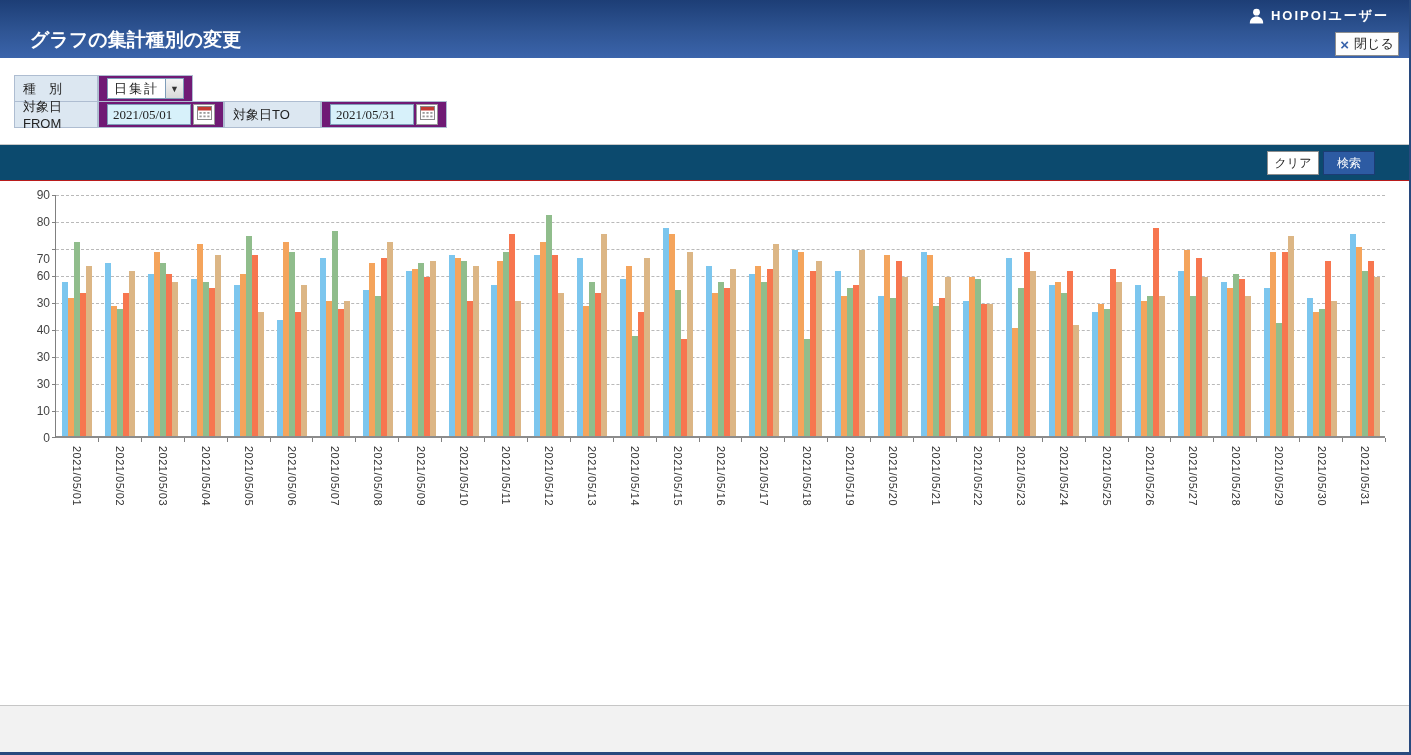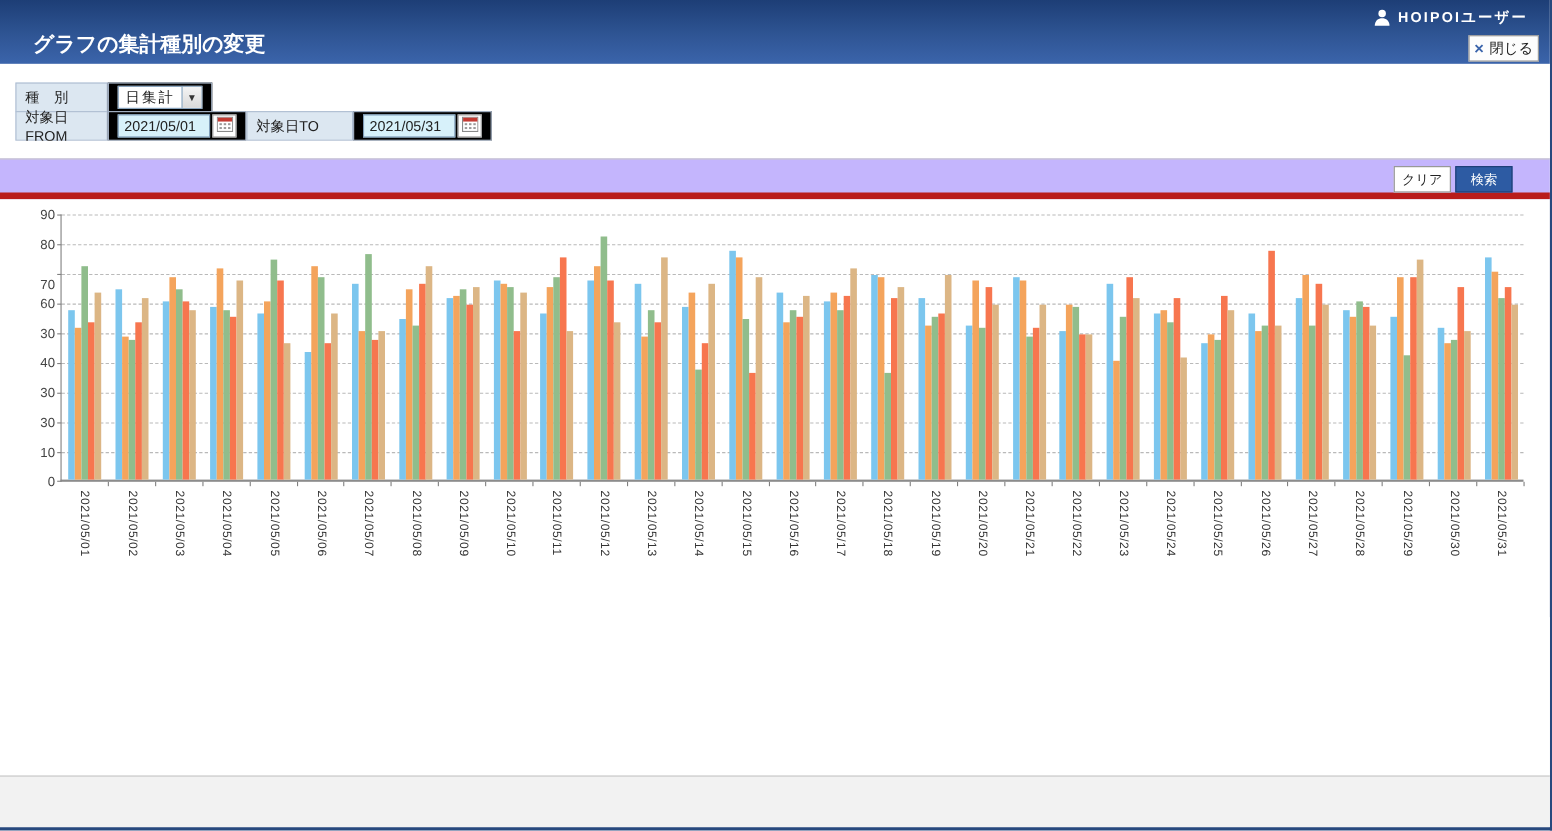--- a/index.html
+++ b/index.html
@@ -35,21 +35,21 @@
   
   .form-area { padding:17px 0 0 14px; background:#fff; }
   .form-row { display:flex; }
   .form-row + .form-row { margin-top:-1px; }
   .cell {
     border:1px solid #aebdd1; height:27px; display:flex; align-items:center;
     padding:0 8px; font-size:13px;
   }
   .cell.label { background:#dce7f1; width:84px; }
   .cell.label.to { width:97px; }
-  .cell.value { background:#000000; }
+  .cell.value { background:#701a75;font-family:Liberation Serif, serif; }
   .select-box {
     display:flex; align-items:center; border:1px solid #7f9db9; background:#fff;
     height:21px; cursor:pointer;
   }
   .select-box .sel-text { padding:0 6px; letter-spacing:2px; font-size:13px; }
   .select-box .sel-arrow {
     width:18px; height:100%; border-left:1px solid #7f9db9; font-size:9px;
     background:linear-gradient(180deg,#f4f4f4,#d9d9d9);
     display:flex; align-items:center; justify-content:center; color:#333;
   }
@@ -58,22 +58,22 @@
     font-size:13px; padding:0 5px; font-family:inherit; color:#222;
   }
   .cal-btn {
     width:22px; height:21px; margin-left:2px; background:#fff;
     border:1px solid #9a9a9a; display:flex; align-items:center; justify-content:center;
     cursor:pointer; padding:0;
   }
   
   .gap16 { height:16px; background:#fff; }
   .action-band {
-    height:37px; background:#c4b5fd; border-top:1px solid #c9c9c9;
-    border-bottom:6px solid #b91c1c; position:relative;
+    height:37px; background:#0c4a6e; border-top:1px solid #c9c9c9;
+    border-bottom:1px solid #b91c1c; position:relative;
   }
   .btn-clear {
     position:absolute; right:90px; top:6px; width:52px; height:24px;
     background:#fff; border:1px solid #8e8e8e; font-size:12px; color:#222; cursor:pointer;
     font-family:inherit;
   }
   .btn-search {
     position:absolute; right:34px; top:6px; width:52px; height:24px;
     background:#2d5ba3; border:1px solid #1c3c73; font-size:12px; color:#fff; cursor:pointer;
     font-family:inherit;

